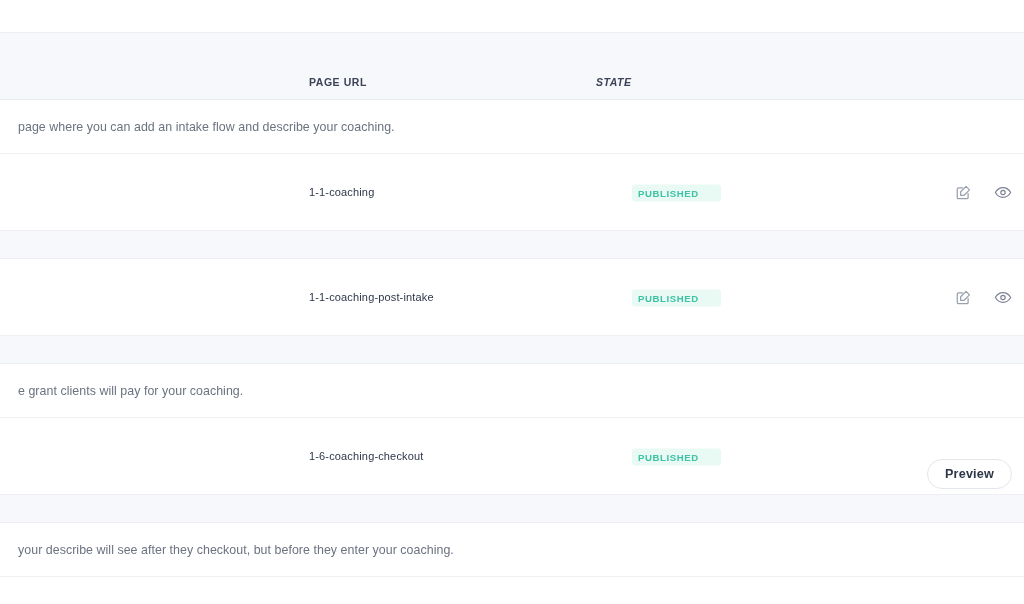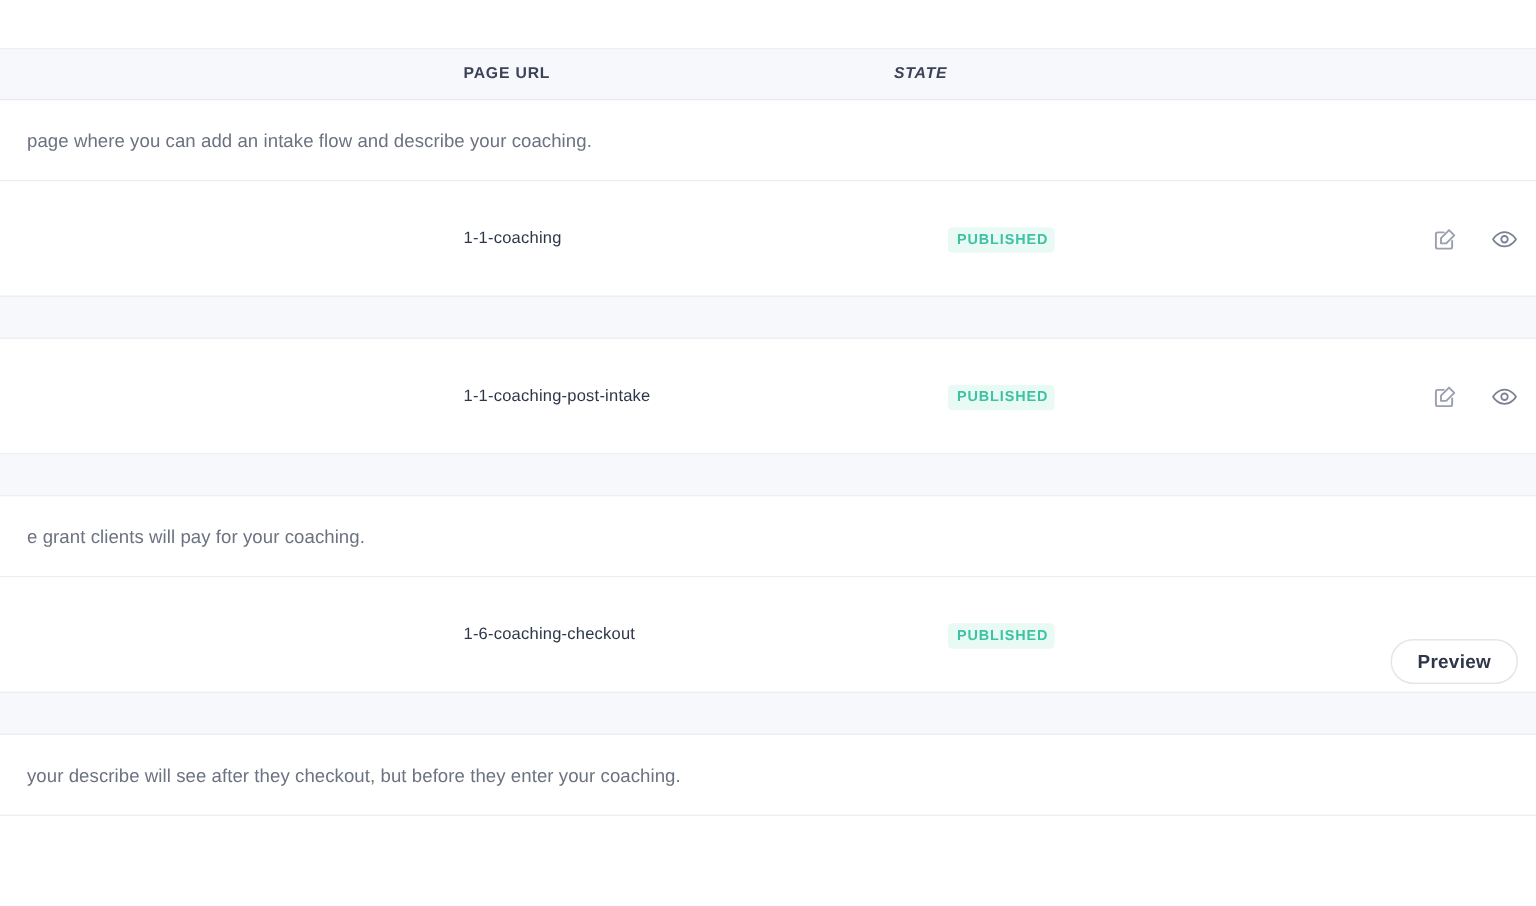--- a/index.html
+++ b/index.html
@@ -12,21 +12,21 @@
   .page { position:relative; width:1024px; height:604px; background:#ffffff; }
 
   
   .top-strip { height:32px; background:#ffffff; }
 
   
   .table { width:1024px; }
 
   .thead {
     position:relative;
-    height:35px;
+    height:68px;
     background:#f7f8fb;
     border-top:1px solid #edeff3;
     border-bottom:1px solid #e7eaef;
   }
   .th {
     position:absolute;
     bottom:11px;
     font-size:10.5px;
     font-weight:bold;
     letter-spacing:0.55px;
@@ -75,21 +75,21 @@
     left:632px; top:50%;
     transform:translateY(-50%);
   }
   .badge {
     display:inline-block;
     background:#e9faf5;
     color:#3ec2a4;
     font-size:9.6px;
     font-weight:bold;
     letter-spacing:0.6px;
-    padding:3px 4px 3px 6px;
+    padding:3px 22px 3px 6px;
     border-radius:3px;
     white-space:nowrap;
   }
   .cell-actions {
     position:absolute;
     right:12px; top:50%;
     transform:translateY(-50%);
     display:flex;
     align-items:center;
     gap:22px;

